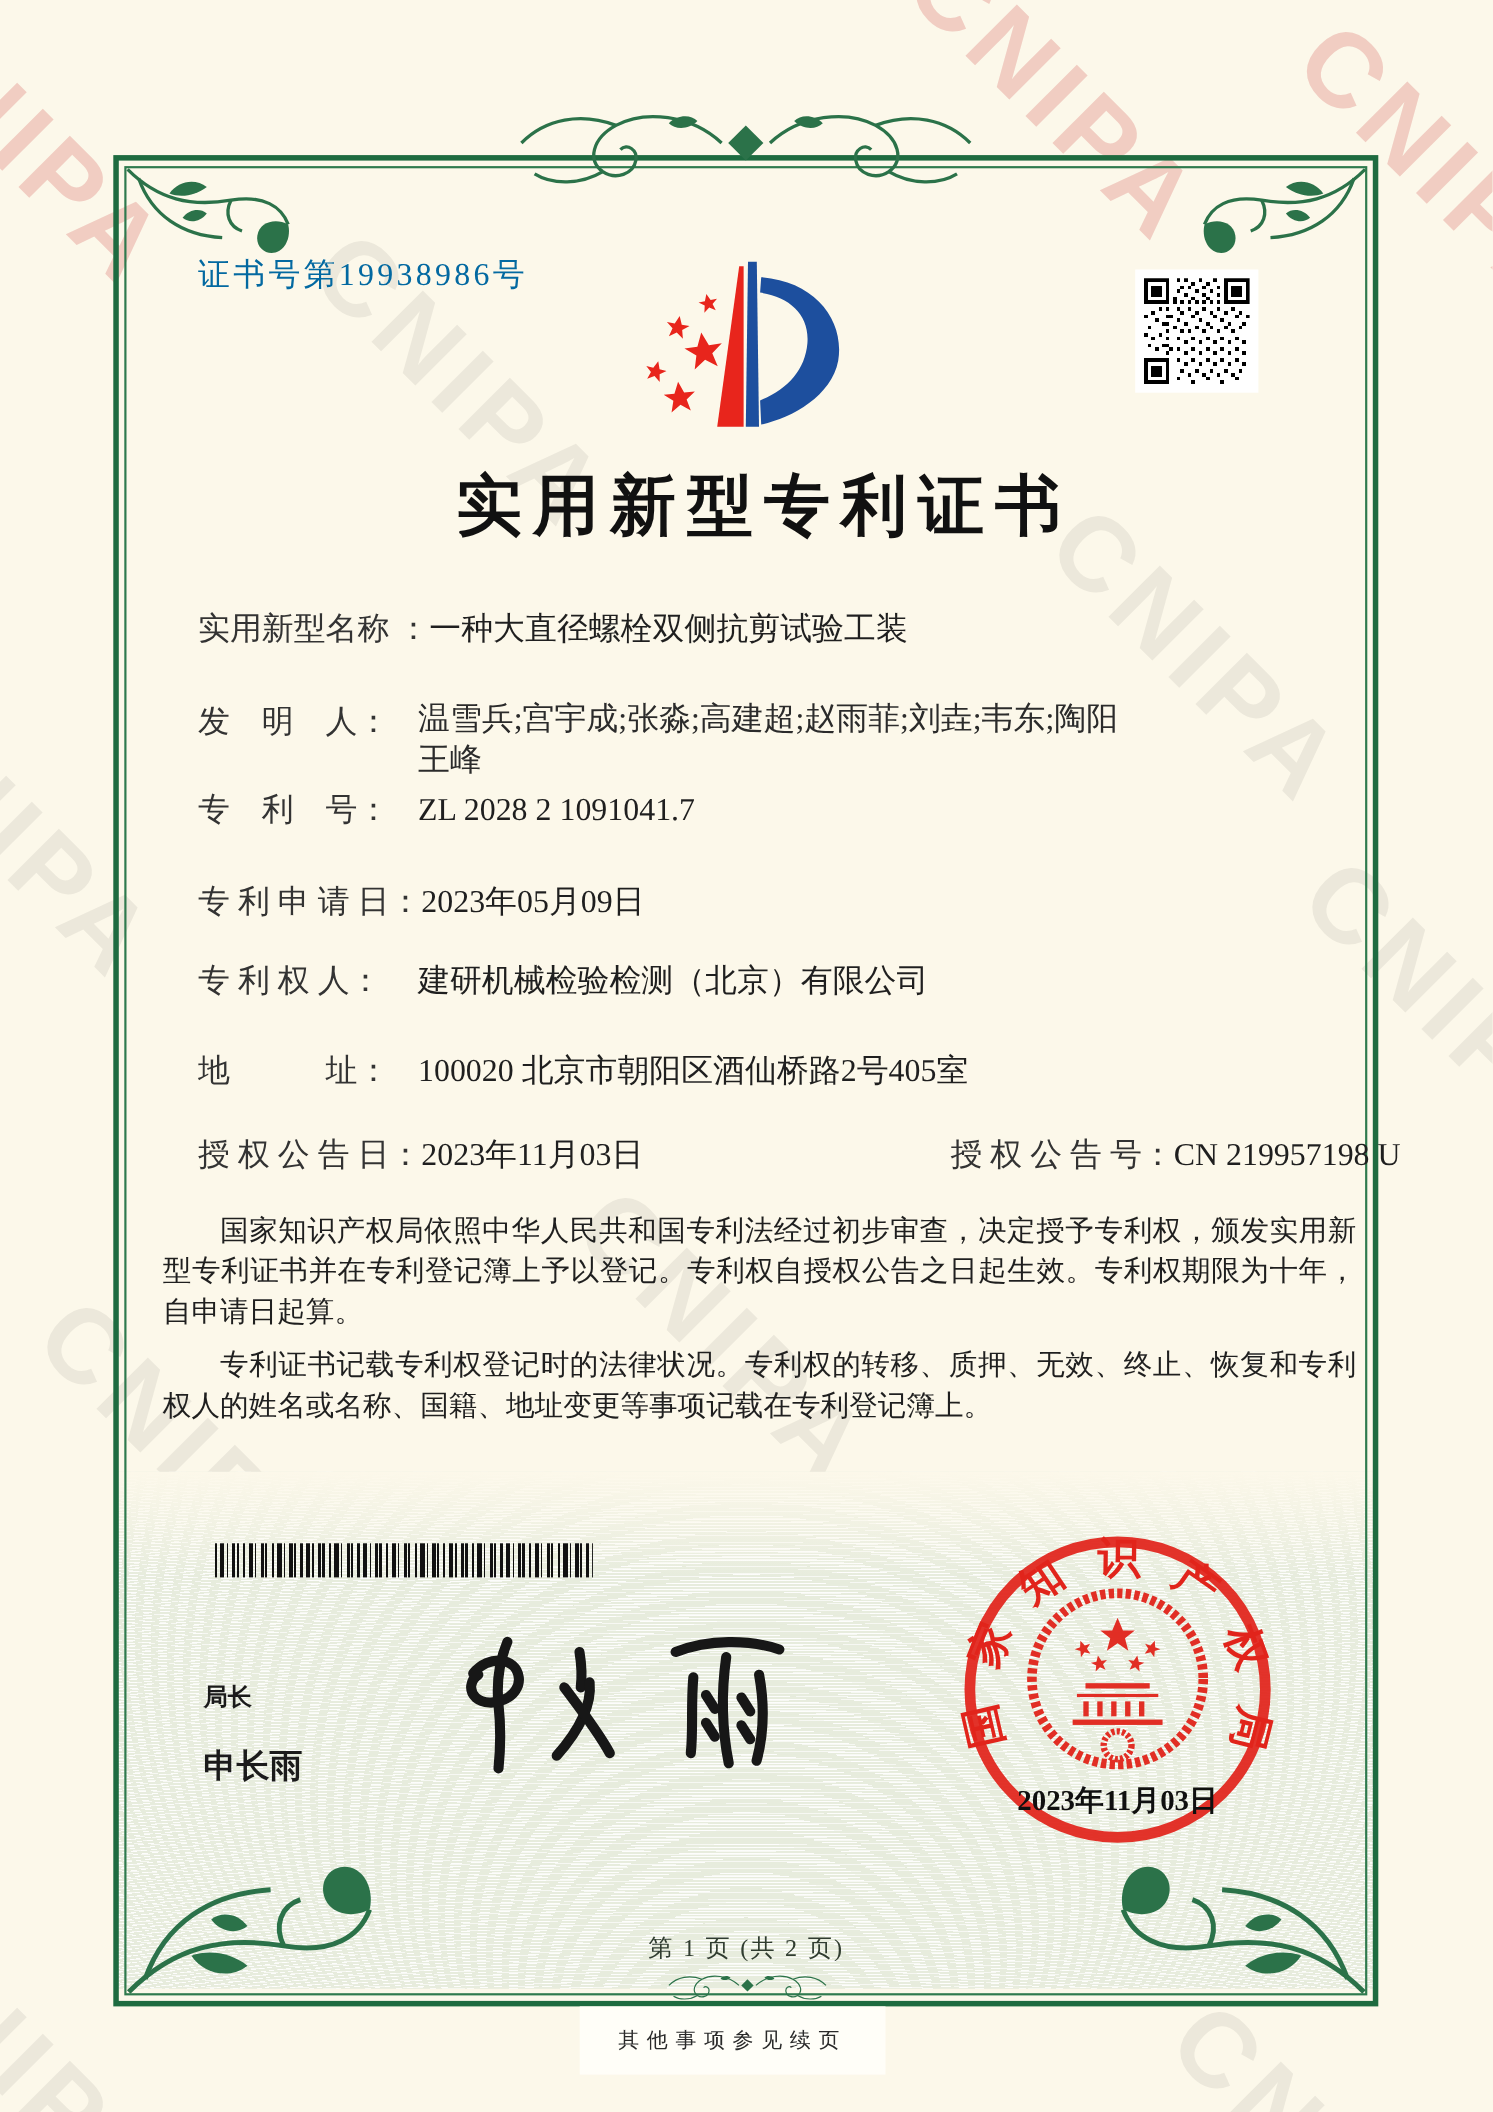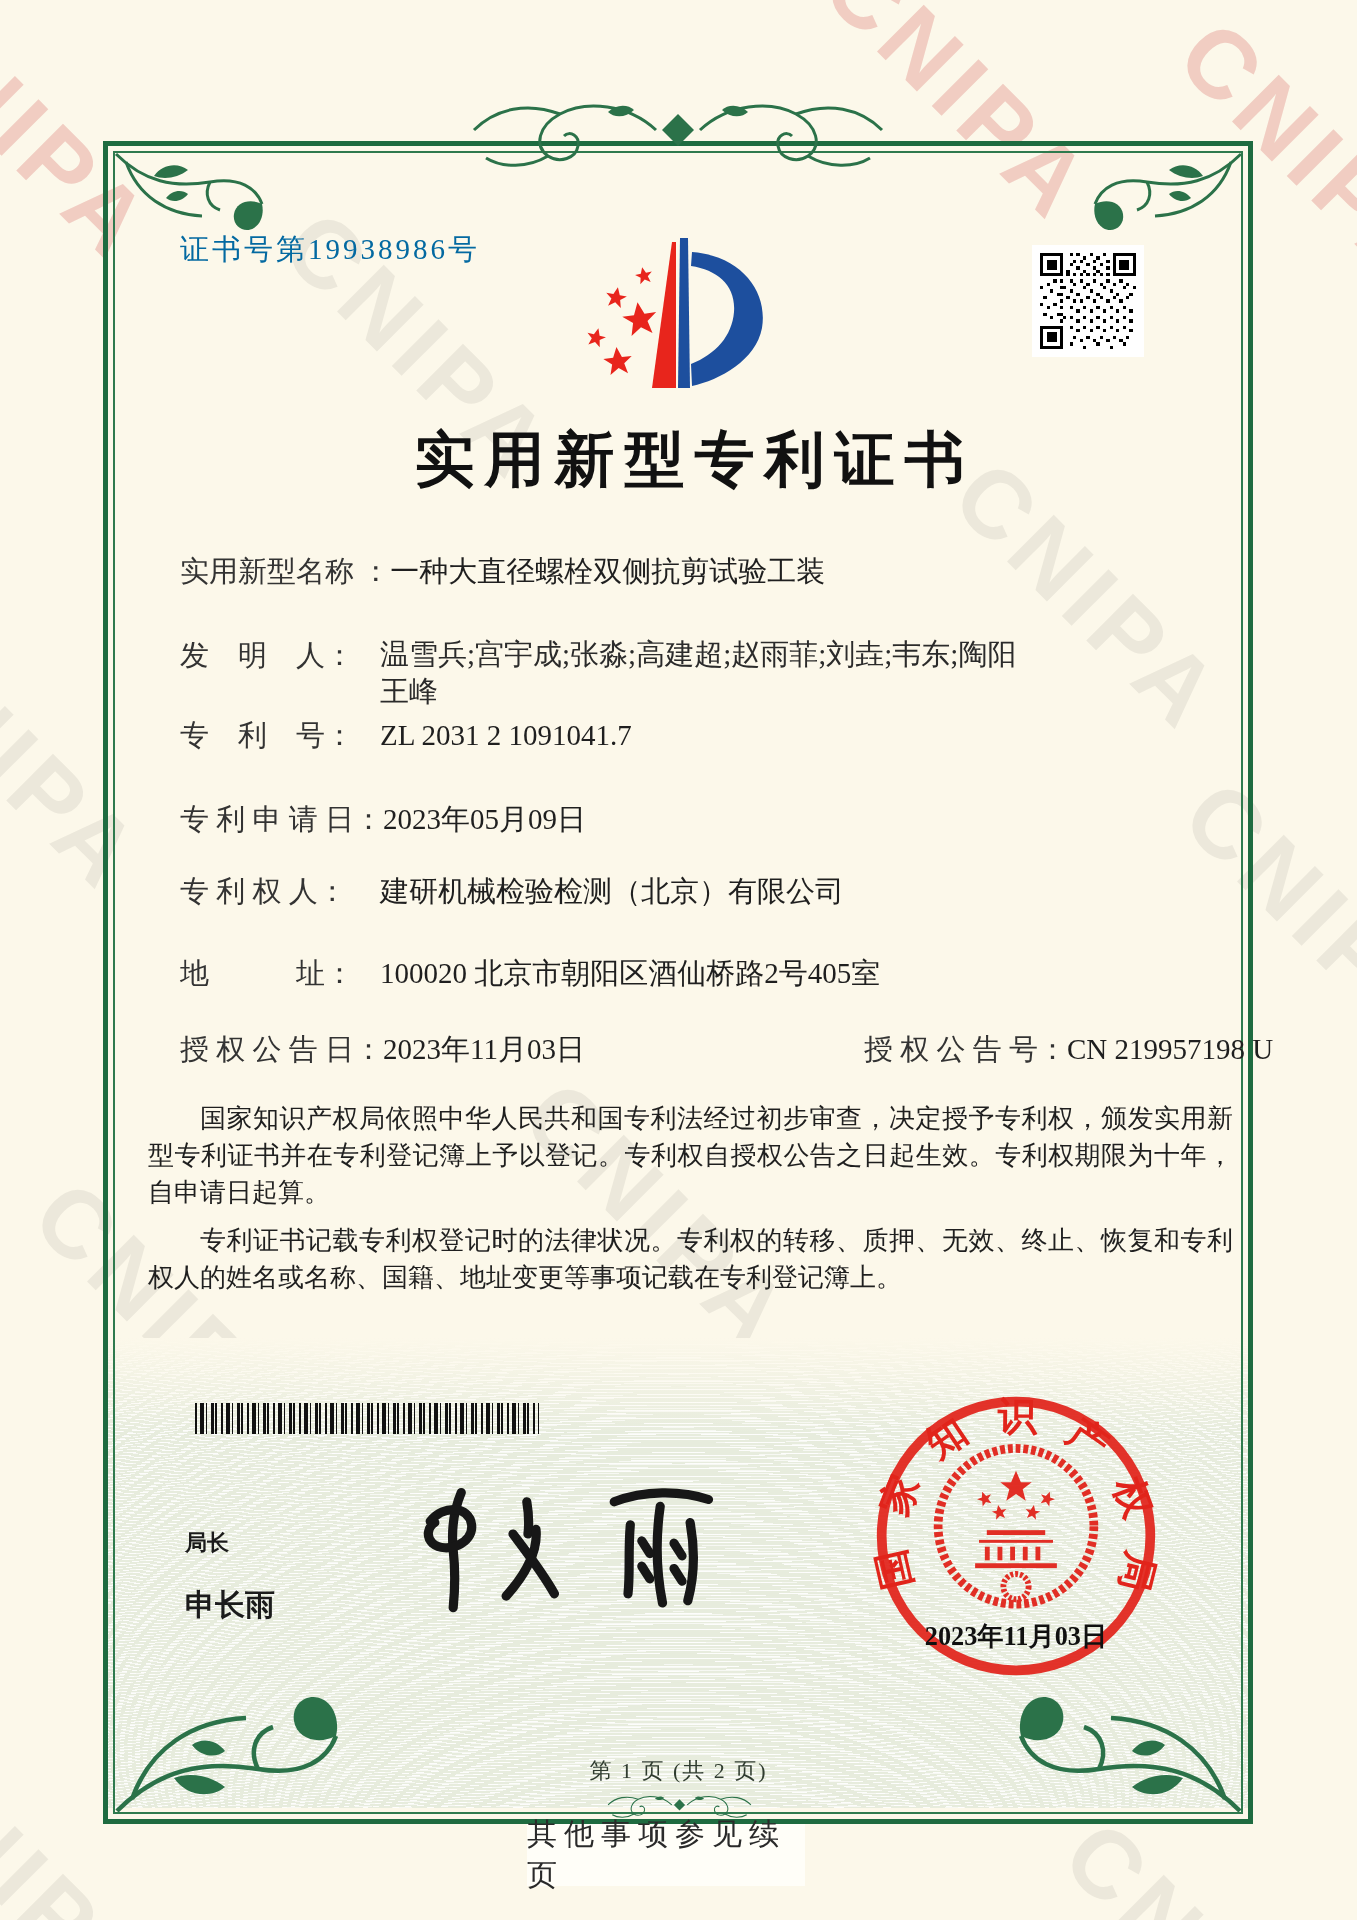--- a/index.html
+++ b/index.html
@@ -67,21 +67,21 @@
   .commissioner-name{position:absolute;left:185px;top:1585px;font-size:30px;font-weight:bold;
     font-family:"Liberation Sans","DejaVu Sans",sans-serif;color:#1b1b1b;z-index:4;}
   .signature{position:absolute;left:398px;top:1458px;z-index:4;}
   
   .seal{position:absolute;left:870px;top:1390px;z-index:5;}
   
   .page-info{position:absolute;left:0;top:1756px;width:1357px;text-align:center;
     font-size:22px;color:#303c30;z-index:4;letter-spacing:2px;}
   .cont-box{position:absolute;left:527px;top:1824px;width:278px;height:62px;background:#fffef8;
     z-index:4;display:flex;align-items:center;justify-content:center;}
-  .cont-box span{font-size:30px;letter-spacing:7px;color:#2a2a2a;}
+  .cont-box span{font-size:19px;letter-spacing:7px;color:#2a2a2a;}
 </style>
 </head>
 <body>
 
 <div class="page">
 
   <span class="wm pink" style="left:-60px;top:-30px">CNIPA</span>
   <span class="wm pink" style="left:880px;top:-70px">CNIPA</span>
   <span class="wm pink" style="left:1235px;top:0px">CNIPA</span>
   <span class="wm gray" style="left:340px;top:190px">CNIPA</span>
@@ -186,21 +186,21 @@
 
   <div class="row" style="top:552px">
     <span class="lbl">实用新型名称 ：</span><span class="val">一种大直径螺栓双侧抗剪试验工装</span>
   </div>
 
   <div class="row" style="top:636px">
     <span class="lbl">发　明　人：</span><span class="inv-block"><span>温雪兵;宫宇成;张淼;高建超;赵雨菲;刘垚;韦东;陶阳</span><br><span>王峰</span></span>
   </div>
 
   <div class="row" style="top:716px">
-    <span class="lbl">专　利　号：</span><span class="val">ZL 2031 2 1091041.7</span>
+    <span class="lbl">专　利　号：</span><span class="val">ZL 2028 2 1091041.7</span>
   </div>
 
   <div class="row" style="top:800px">
     <span class="lbl">专 利 申 请 日：</span><span class="val">2023年05月09日</span>
   </div>
 
   <div class="row" style="top:872px">
     <span class="lbl">专 利 权 人：</span><span class="val">建研机械检验检测（北京）有限公司</span>
   </div>
 

